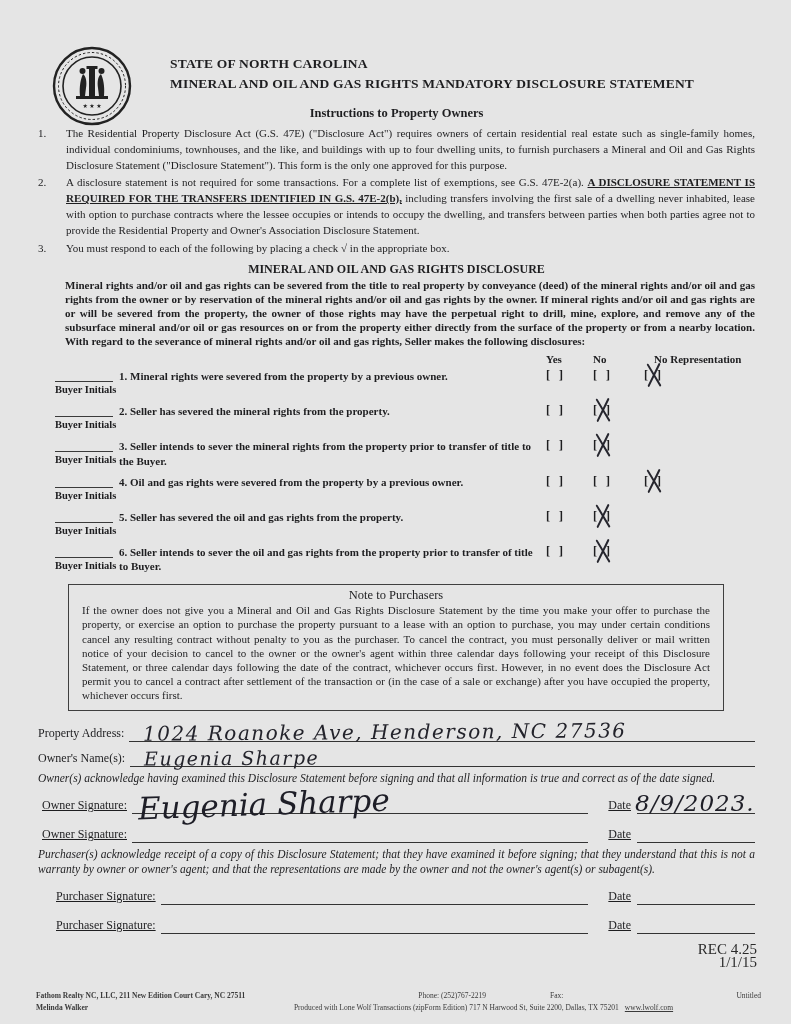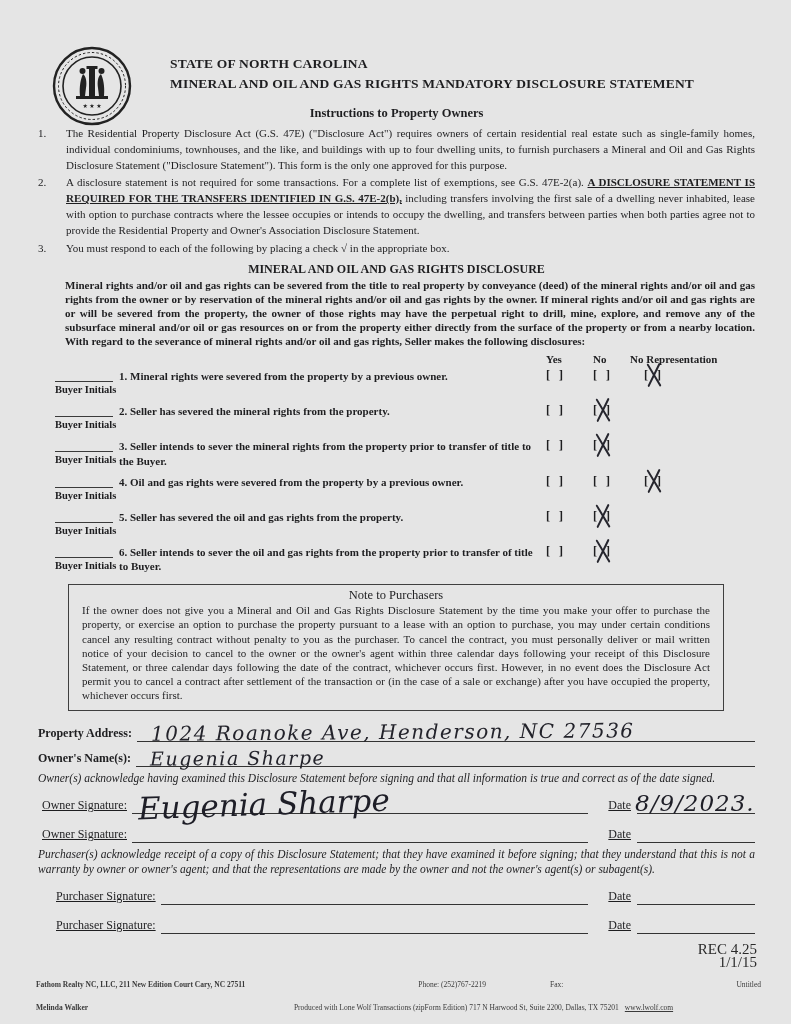--- a/index.html
+++ b/index.html
@@ -17,21 +17,21 @@
   .instr-num { width:28px; flex:none; }
   .instr-text { flex:1; }
   .instr-strong { font-weight:bold; text-decoration:underline; }
 
   .disc-heading { text-align:center; font-weight:bold; font-size:12px; margin:4px 0 2px; }
   .disc-body { font-weight:bold; font-size:11px; line-height:13.8px; text-align:justify; margin:0 0 5px 27px; }
 
   
   .answers-header { position:relative; height:15px; font-weight:bold; font-size:11px; }
   .answers-header span { position:absolute; top:0; }
-  .ah-yes { left:508px; } .ah-no { left:555px; } .ah-norep { left:592px; }
+  .ah-yes { left:508px; } .ah-no { left:555px; } .ah-norep { left:616px; }
   .disc-row { display:flex; margin-bottom:6px; min-height:29px; }
   .initials { width:64px; margin:13px 0 0 17px; flex:none; }
   .init-line { border-top:1.4px solid #3a3a3a; width:58px; height:3px; }
   .init-label { font-weight:bold; font-size:10.5px; }
   .statement { width:421px; font-weight:bold; font-size:11px; line-height:14.2px; flex:none; padding-top:1px; }
   .answers { flex:1; position:relative; }
   .checkcell { position:absolute; top:0; display:flex; gap:9px; font-size:12px; font-weight:bold; }
   .cc-yes { left:6px; } .cc-no { left:53px; } .cc-norep { left:104px; }
   .cc-norep .bk { visibility:hidden; }
   .cc-norep.has-bk .bk { visibility:visible; }
@@ -41,21 +41,21 @@
   .mark::before { transform:rotate(32deg) skewX(6deg); }
   .mark::after { transform:rotate(-36deg) skewX(-5deg); }
 
   
   .note-box { border:1.6px solid #3f3f3f; margin:5px 0 6px 30px; width:656px; padding:3px 13px 7px; }
   .note-heading { text-align:center; font-weight:normal; font-size:12.5px; }
   .note-body { font-size:11px; line-height:14.2px; text-align:justify; }
 
   
   .field-line { display:flex; align-items:flex-end; margin-top:4px; height:21px; }
-  .field-label { font-size:12px; flex:none; padding-bottom:1px;font-weight:bold; }
+  .field-label { font-size:12px; flex:none; padding-bottom:1px; }
   .write-line { flex:1; border-bottom:1.3px solid #333; position:relative; height:21px; margin-left:5px; }
   .handwriting { font-family:"DejaVu Serif", serif; font-style:italic; font-size:19px;
                  color:#23232b; position:absolute; bottom:-3px; left:14px; white-space:nowrap;
                  letter-spacing:1.5px; transform:rotate(-.4deg); }
   .ack { font-style:italic; font-size:11.5px; line-height:14.5px; text-align:justify; margin-top:4px; }
 
   .sig-row { display:flex; align-items:flex-end; margin-top:6px; height:23px; margin-left:4px;text-decoration:underline; }
   .sig-label { font-size:12px; flex:none; padding-bottom:1px; }
   .sig-line { border-bottom:1.3px solid #333; flex:1; height:22px; position:relative; margin-left:5px; }
   .date-label { font-size:12px; flex:none; margin:0 6px 1px 20px; }
@@ -65,21 +65,21 @@
   .date-text { position:absolute; left:-2px; bottom:-3px; font-style:italic; font-size:23px;
                font-family:"DejaVu Serif", serif; color:#1e1e27; white-space:nowrap; letter-spacing:1px; }
   .purch-block .sig-row { margin-left:18px; }
 
   
   .rec-block { position:absolute; right:34px; bottom:56px; text-align:right; font-size:15px; line-height:12.5px; color:#2a2a2a; }
   .footer { position:absolute; left:36px; right:30px; bottom:12px; font-size:7.5px; color:#3a3a3a; }
   .footer-l1 { display:flex; justify-content:space-between; align-items:flex-end; }
   .f-firm { font-weight:bold; }
   .f-phone-group { display:flex; gap:64px; }
-  .footer-l2 { display:flex; margin-top:14px; }
+  .footer-l2 { display:flex; margin-top:3px; }
   .f-agent { font-weight:bold; width:170px; flex:none; }
   .f-produced { flex:1; text-align:center; }
   .f-site { text-decoration:underline; margin-left:6px; }
 </style>
 </head>
 <body>
 
 <div class="page">
 
   <svg class="seal" width="80" height="80" viewBox="0 0 80 80">

